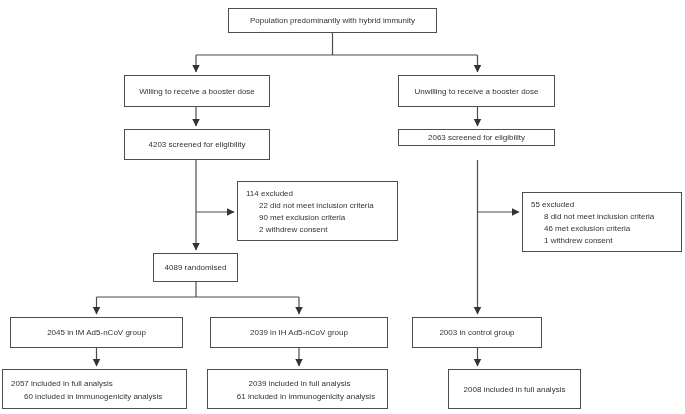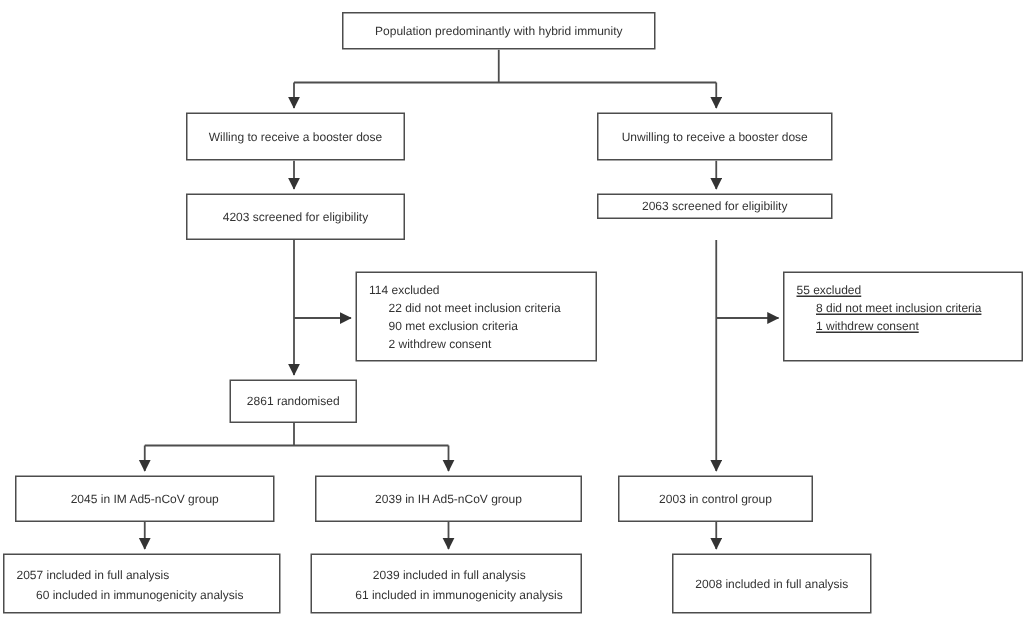--- a/index.html
+++ b/index.html
@@ -104,28 +104,29 @@
   <div class="box center" style="left:398px; top:129px; width:157px; height:17px;">
     <span>2063 screened for eligibility</span>
   </div>
 
   <div class="box multiline" style="left:237px; top:181px; width:161px; height:60px;">
     <div class="line">114 excluded</div>
     <div class="line sub">22 did not meet inclusion criteria</div>
     <div class="line sub">90 met exclusion criteria</div>
     <div class="line sub">2 withdrew consent</div>
   </div>
-  <div class="box multiline" style="left:522px; top:181px; width:160px; height:60px;text-decoration:underline;">
+  <div class="box multiline" style="left:522px; top:192px; width:160px; height:60px;">
     <div class="line">55 excluded</div>
     <div class="line sub">8 did not meet inclusion criteria</div>
+    <div class="line sub">46 met exclusion criteria</div>
     <div class="line sub">1 withdrew consent</div>
   </div>
 
   <div class="box center" style="left:153px; top:253px; width:85px; height:29px;">
-    <span>2861 randomised</span>
+    <span>4089 randomised</span>
   </div>
 
   <div class="box center" style="left:10px; top:317px; width:173px; height:31px;">
     <span>2045 in IM Ad5-nCoV group</span>
   </div>
   <div class="box center" style="left:210px; top:317px; width:178px; height:31px;">
     <span>2039 in IH Ad5-nCoV group</span>
   </div>
   <div class="box center" style="left:412px; top:317px; width:130px; height:31px;">
     <span>2003 in control group</span>

